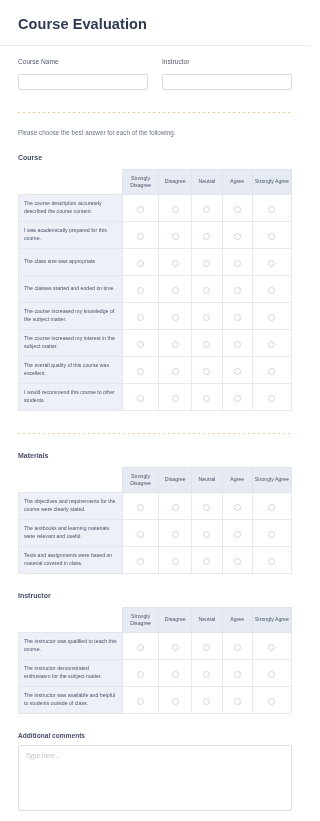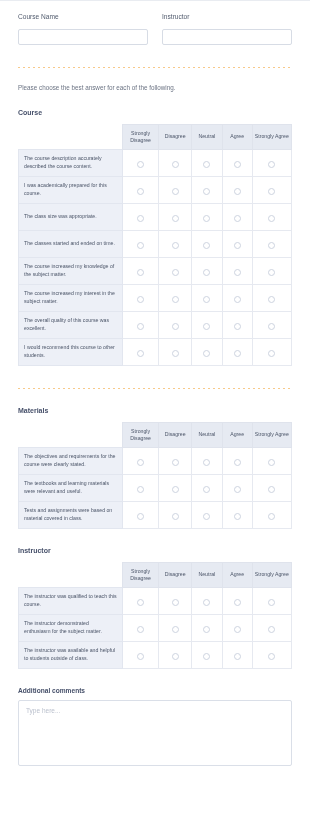--- a/index.html
+++ b/index.html
@@ -183,20 +183,23 @@
   .sp-12 { height: 12px; }
   .sp-16 { height: 16px; }
   .sp-18 { height: 18px; }
   .sp-22 { height: 22px; }
 </style>
 </head>
 <body>
 
 <div class="page">
 
+  <div class="title-block">
+    <div class="page-title">Course Evaluation</div>
+  </div>
   <div class="hr-solid"></div>
 
   <div class="fields-row">
     <div class="field">
       <label class="field-label">Course Name</label>
       <input class="field-input" type="text" value="" style="">
     </div>
     <div class="field">
       <label class="field-label">Instructor</label>
       <input class="field-input" type="text" value="" style="">

